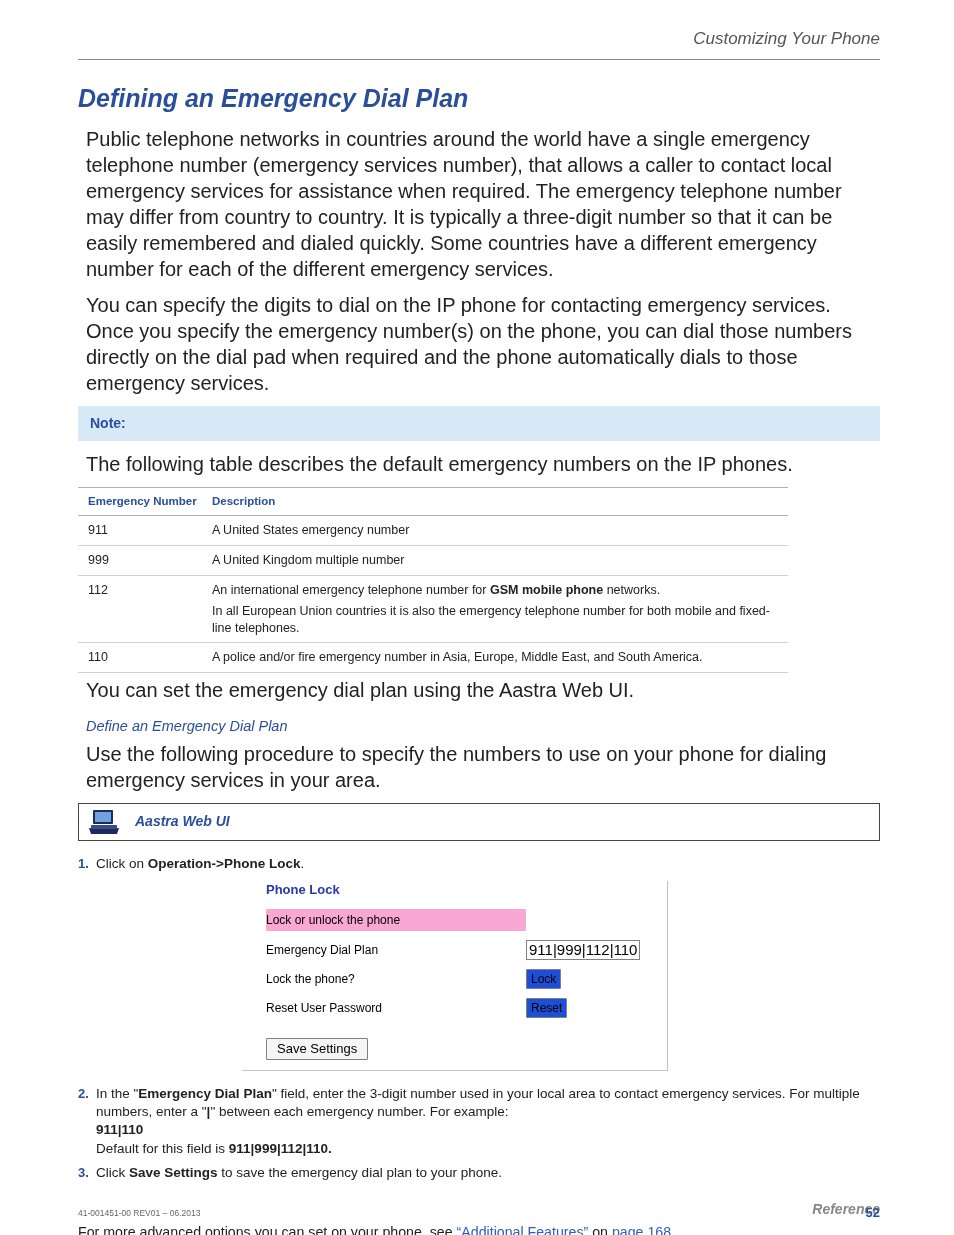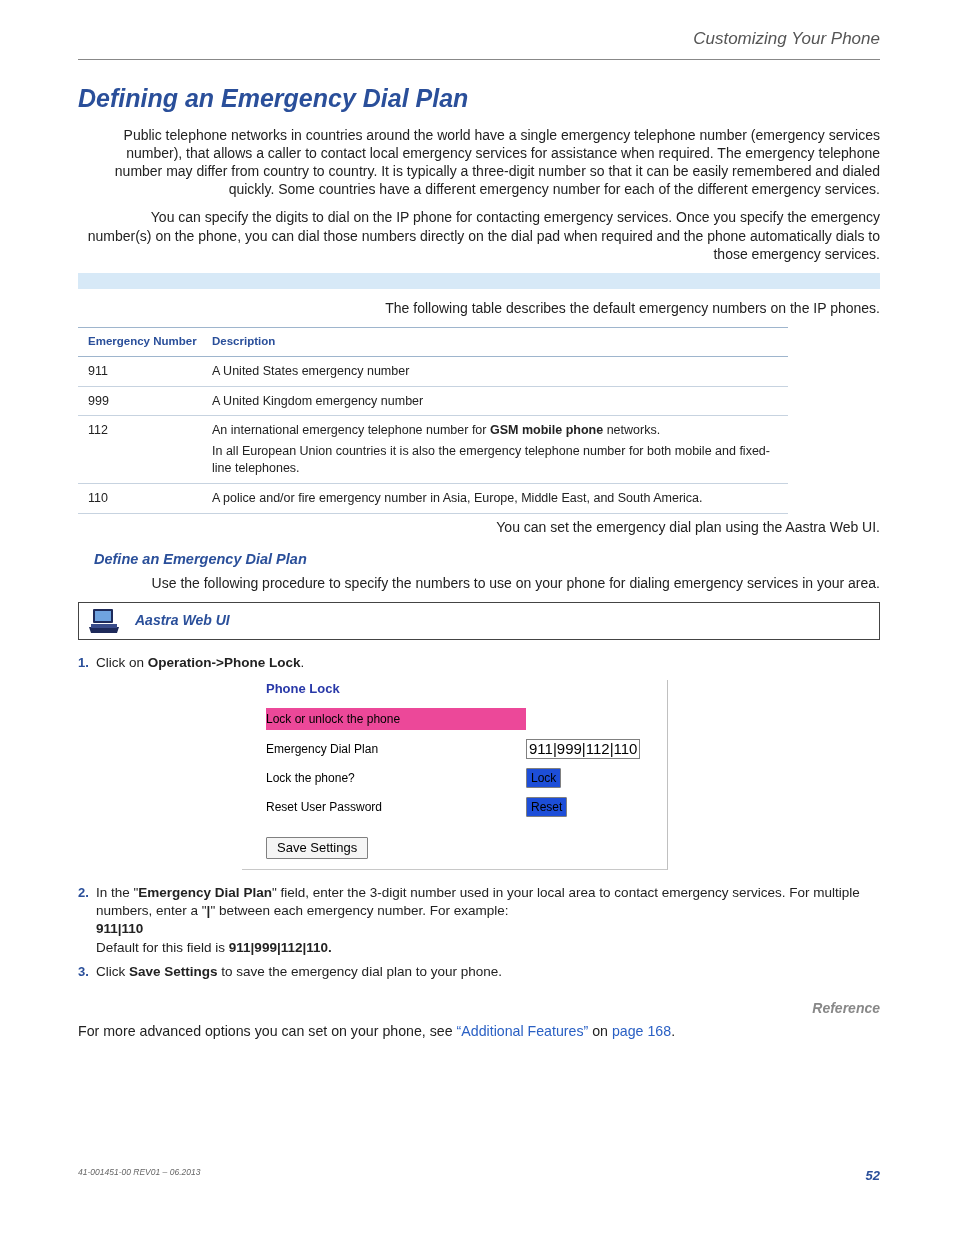--- a/index.html
+++ b/index.html
@@ -29,24 +29,24 @@
   }
   h1.section-title {
     font-style: italic;
     font-weight: 700;
     color: #2a4f9a;
     font-size: 25px;
     margin: 0 0 10px 0;
   }
   p.body-text {
     margin: 0 0 10px 8px;
-    font-size: 14px;
+    font-size: 20px;
     line-height: 1.3;
     color: #222;
-    text-align: right;
+    text-align: left;
   }
   
   .note-box {
     background: #d7e9f7;
     padding: 8px 12px 8px 12px;
     margin: 6px 0 10px 0;
   }
   .note-label {
     color: #2a4f9a;
     font-weight: 700;
@@ -84,24 +84,24 @@
     width: 112px;
     padding-left: 10px;
   }
   table.emergency-table td .sub-para {
     display: block;
     margin-top: 4px;
   }
   
   h2.subhead {
     color: #2a4f9a;
-    font-weight: 700;
+    font-weight: 400;
     font-style: italic;
     font-size: 14.5px;
-    margin: 14px 0 4px 16px;
+    margin: 14px 0 4px 8px;
   }
   
   .webui-bar {
     border: 1px solid #444;
     display: flex;
     align-items: center;
     padding: 4px 4px;
     margin: 8px 0 14px 0;
     height: 38px;
     box-sizing: border-box;
@@ -150,21 +150,21 @@
     box-sizing: border-box;
     position: relative;
   }
   .screenshot .ss-title {
     color: #2838a8;
     font-weight: 700;
     font-size: 13px;
     margin: 4px 0 10px 0;
   }
   .screenshot .ss-header {
-    background: #ec4899;
+    background: #f9a8d4;
     color: #000;
     font-size: 12px;
     padding: 3px 0 3px 0;
     width: 260px;
   }
   .screenshot .ss-row {
     display: flex;
     align-items: center;
     font-size: 12px;
     margin-top: 9px;
@@ -217,27 +217,26 @@
   .ref-text {
     font-size: 14.2px;
     margin: 0;
   }
   .ref-text .link { color: #2a60c4; }
   
   .footer {
     position: absolute;
     left: 78px;
     right: 74px;
-    bottom: 50px;
+    bottom: 32px;
     display: flex;
     justify-content: space-between;
-    align-items: flex-start;
+    align-items: center;
     font-size: 8.5px;
     color: #666;
-    font-style: italic;
   }
   .footer .pagenum {
     color: #2a4f9a;
     font-weight: 700;
     font-size: 13px;
   }
   .bold { font-weight: 700; }
 </style>
 </head>
 <body>
@@ -245,39 +244,40 @@
 <div class="page">
 
   <div class="running-head">Customizing Your Phone</div>
 
   <h1 class="section-title">Defining an Emergency Dial Plan</h1>
 
   <p class="body-text">Public telephone networks in countries around the world have a single emergency telephone number (emergency services number), that allows a caller to contact local emergency services for assistance when required. The emergency telephone number may differ from country to country. It is typically a three-digit number so that it can be easily remembered and dialed quickly. Some countries have a different emergency number for each of the different emergency services.</p>
   <p class="body-text">You can specify the digits to dial on the IP phone for contacting emergency services. Once you specify the emergency number(s) on the phone, you can dial those numbers directly on the dial pad when required and the phone automatically dials to those emergency services.</p>
 
   <div class="note-box">
+    <div class="note-label">Note:</div>
   </div>
 
   <p class="body-text">The following table describes the default emergency numbers on the IP phones.</p>
 
   <table class="emergency-table">
     <thead>
       <tr>
         <th class="num-col">Emergency Number</th>
         <th>Description</th>
       </tr>
     </thead>
     <tbody>
       <tr>
         <td class="num-col">911</td>
         <td><span>A United States emergency number</span></td>
       </tr>
       <tr>
         <td class="num-col">999</td>
-        <td><span>A United Kingdom emergency number</span></td>
+        <td><span>A United Kingdom multiple number</span></td>
       </tr>
       <tr>
         <td class="num-col">112</td>
         <td>
           <span>An international emergency telephone number for </span><span class="bold">GSM mobile phone</span><span> networks.</span>
           <span class="sub-para">In all European Union countries it is also the emergency telephone number for both mobile and fixed-line telephones.</span>
         </td>
       </tr>
       <tr>
         <td class="num-col">110</td>

